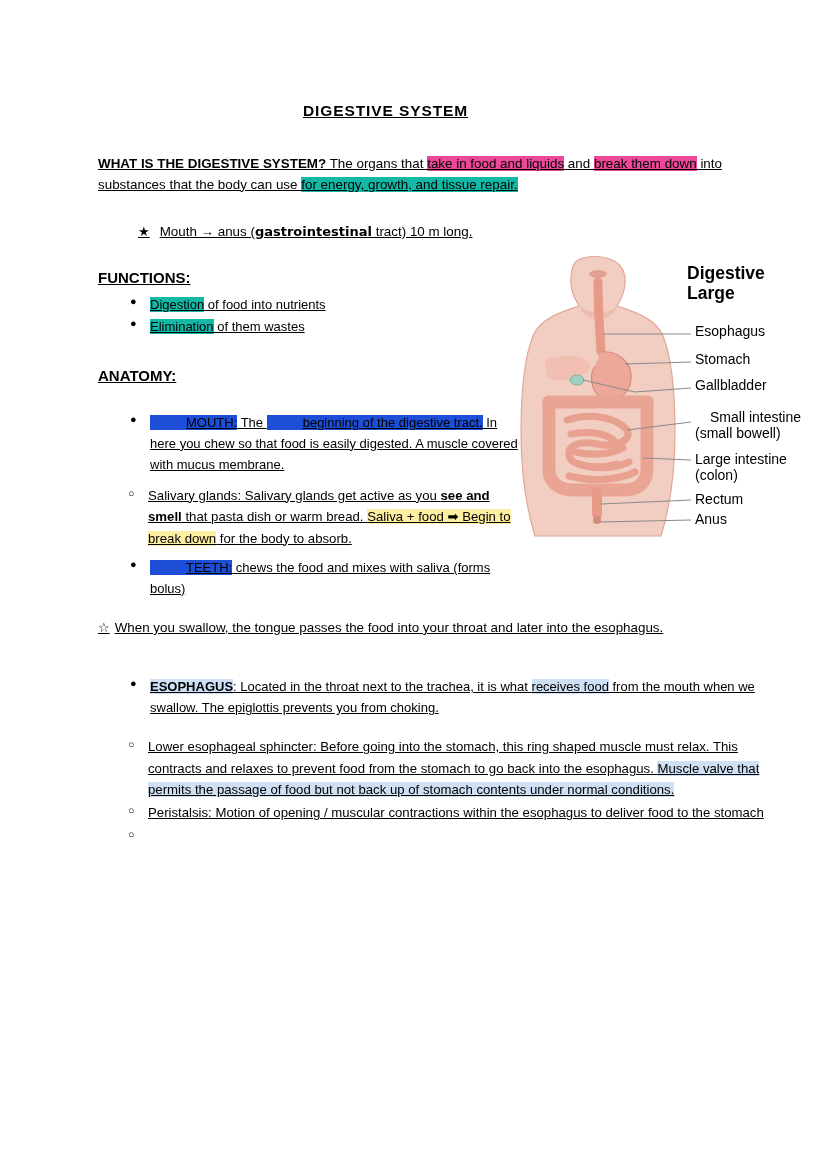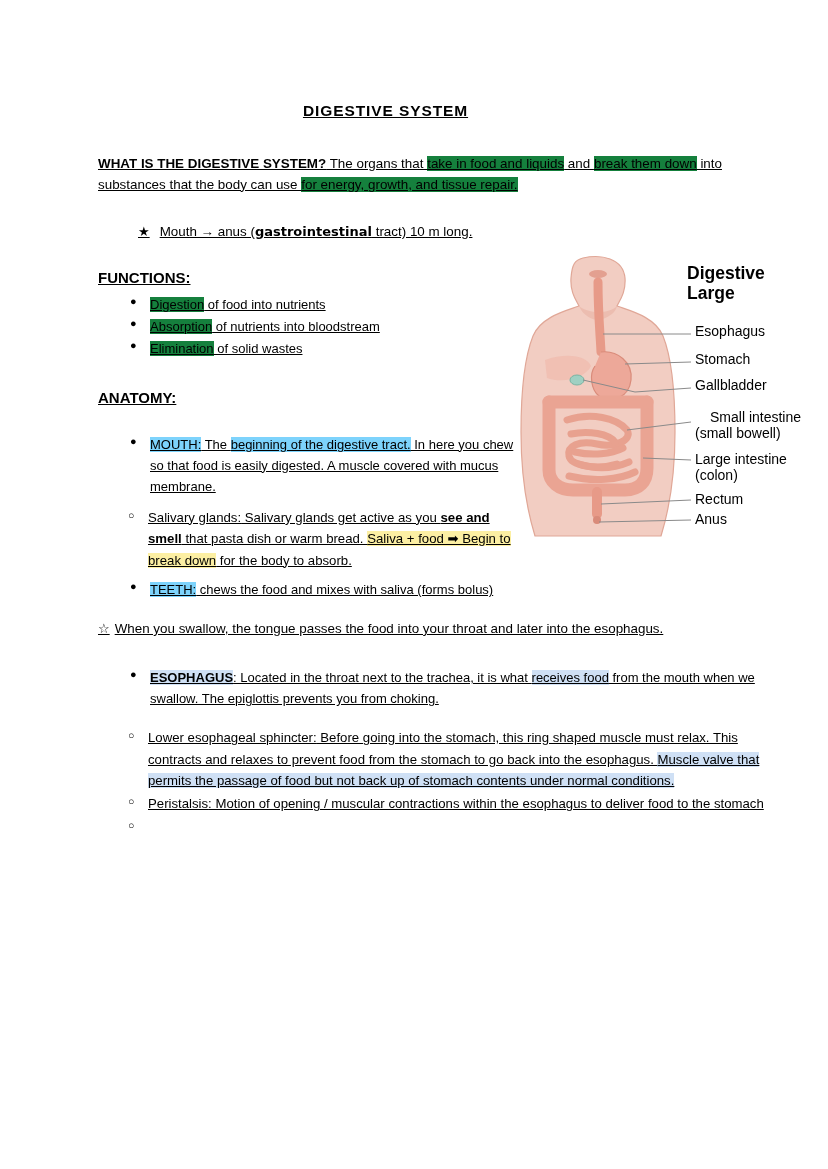--- a/index.html
+++ b/index.html
@@ -30,23 +30,23 @@
     font-size: 15.5px;
     letter-spacing: 0.9px;
     margin: 14px 0 0 0;
   }
   .para {
     font-size: 13.4px;
     line-height: 1.55;
     margin-top: 34px;
   }
   .b { font-weight: bold; }
-  .hl-pink { background: #15803d; }
-  .hl-pink-l { background: #15803d; }
-  .hl-yellow { background: #7dd3fc; }
+  .hl-pink { background: #ec4899; }
+  .hl-pink-l { background: #14b8a6; }
+  .hl-yellow { background: #1d4ed8; padding-left: 36px; }
   .hl-blue { background: #cfe0f5; }
   .hl-yellow-s { background: #fcefa3; }
   .star-line {
     text-align: left;
     font-size: 13.4px;
     margin-top: 28px;
     margin-left: 40px;
   }
   .star-line .starglyph { font-size: 13px; margin-right: 10px; }
   .gi { font-family: "DejaVu Sans", sans-serif; font-weight: bold; font-size: 13px; }
@@ -139,22 +139,21 @@
   </div>
 
   <div class="star-line">
     <span class="starglyph">★</span><span>Mouth → anus (</span><span class="gi">gastrointestinal</span><span> tract) 10 m long.</span>
   </div>
 
   <div class="sec-head">FUNCTIONS:</div>
 
   <ul class="bullets">
     <li><span class="hl-pink-l">Digestion</span><span> of food into nutrients</span></li>
-    <li><span class="hl-pink-l">Absorption</span><span> of nutrients into bloodstream</span></li>
-    <li><span class="hl-pink-l">Elimination</span><span> of solid wastes</span></li>
+    <li><span class="hl-pink-l">Elimination</span><span> of them wastes</span></li>
   </ul>
 
   <div class="sec-head">ANATOMY:</div>
 
   <div class="anatomy-block col-left">
     <ul class="bullets">
       <li><span class="hl-yellow">MOUTH:</span><span> The </span><span class="hl-yellow">beginning of the digestive tract.</span><span> In here you chew so that food is easily digested. A muscle covered with mucus membrane.</span></li>
     </ul>
 
     <ul class="sub">
@@ -163,21 +162,21 @@
 
     <ul class="bullets tight">
       <li><span class="hl-yellow">TEETH:</span><span> chews the food and mixes with saliva (forms bolus)</span></li>
     </ul>
   </div>
 
   <div class="swallow wide">
     <span class="openstar">☆</span><span>When you swallow, the tongue passes the food into your throat and later into the esophagus.</span>
   </div>
 
-  <ul class="bullets wide" style="margin-top:28px">
+  <ul class="bullets wide" style="margin-top:38px">
     <li><span class="b hl-blue">ESOPHAGUS</span><span>: Located in the throat next to the trachea, it is what </span><span class="hl-blue">receives food</span><span> from the mouth when we swallow. The epiglottis prevents you from choking.</span></li>
   </ul>
 
   <ul class="sub wide" style="margin-top:18px">
     <li><span class="u">Lower esophageal sphincter:</span><span> Before going into the stomach, this ring shaped muscle must relax. This contracts and relaxes to prevent food from the stomach to go back into the esophagus. </span><span class="hl-blue">Muscle valve that permits the passage of food but not back up of stomach contents under normal conditions.</span></li>
     <li><span class="u">Peristalsis</span><span>: Motion of opening / muscular contractions within the esophagus to deliver food to the stomach</span></li>
     <li></li>
   </ul>
 
 </div>

